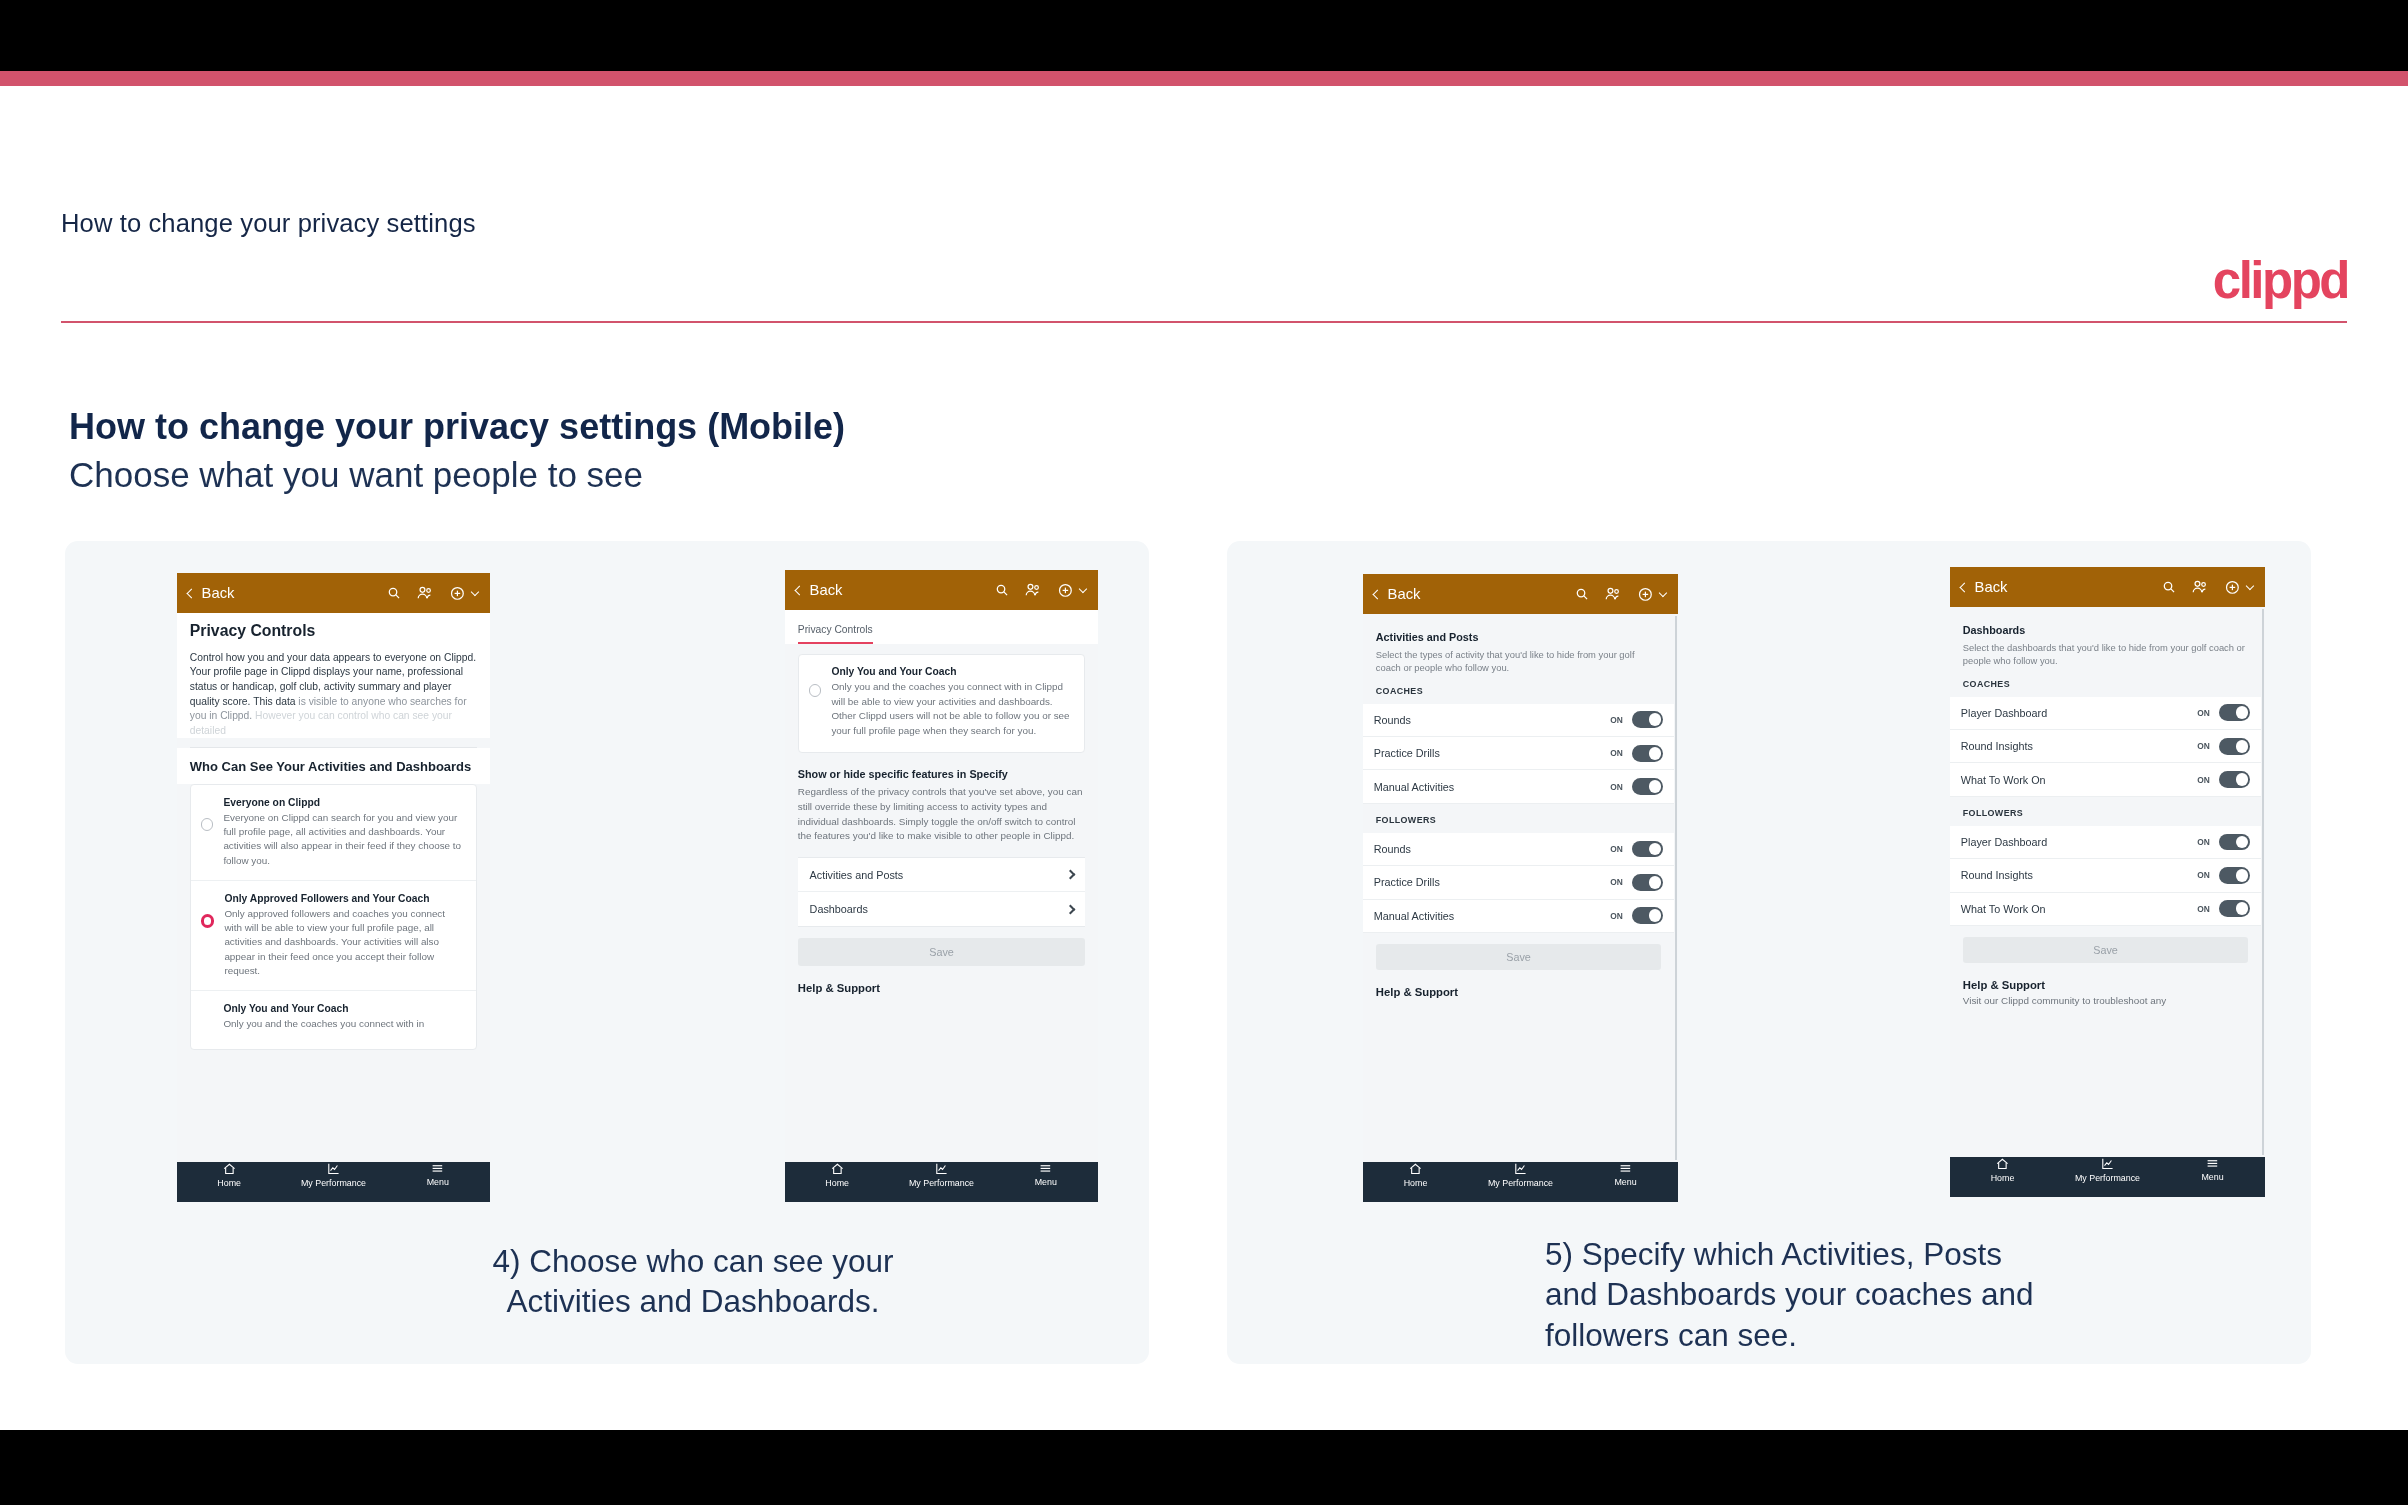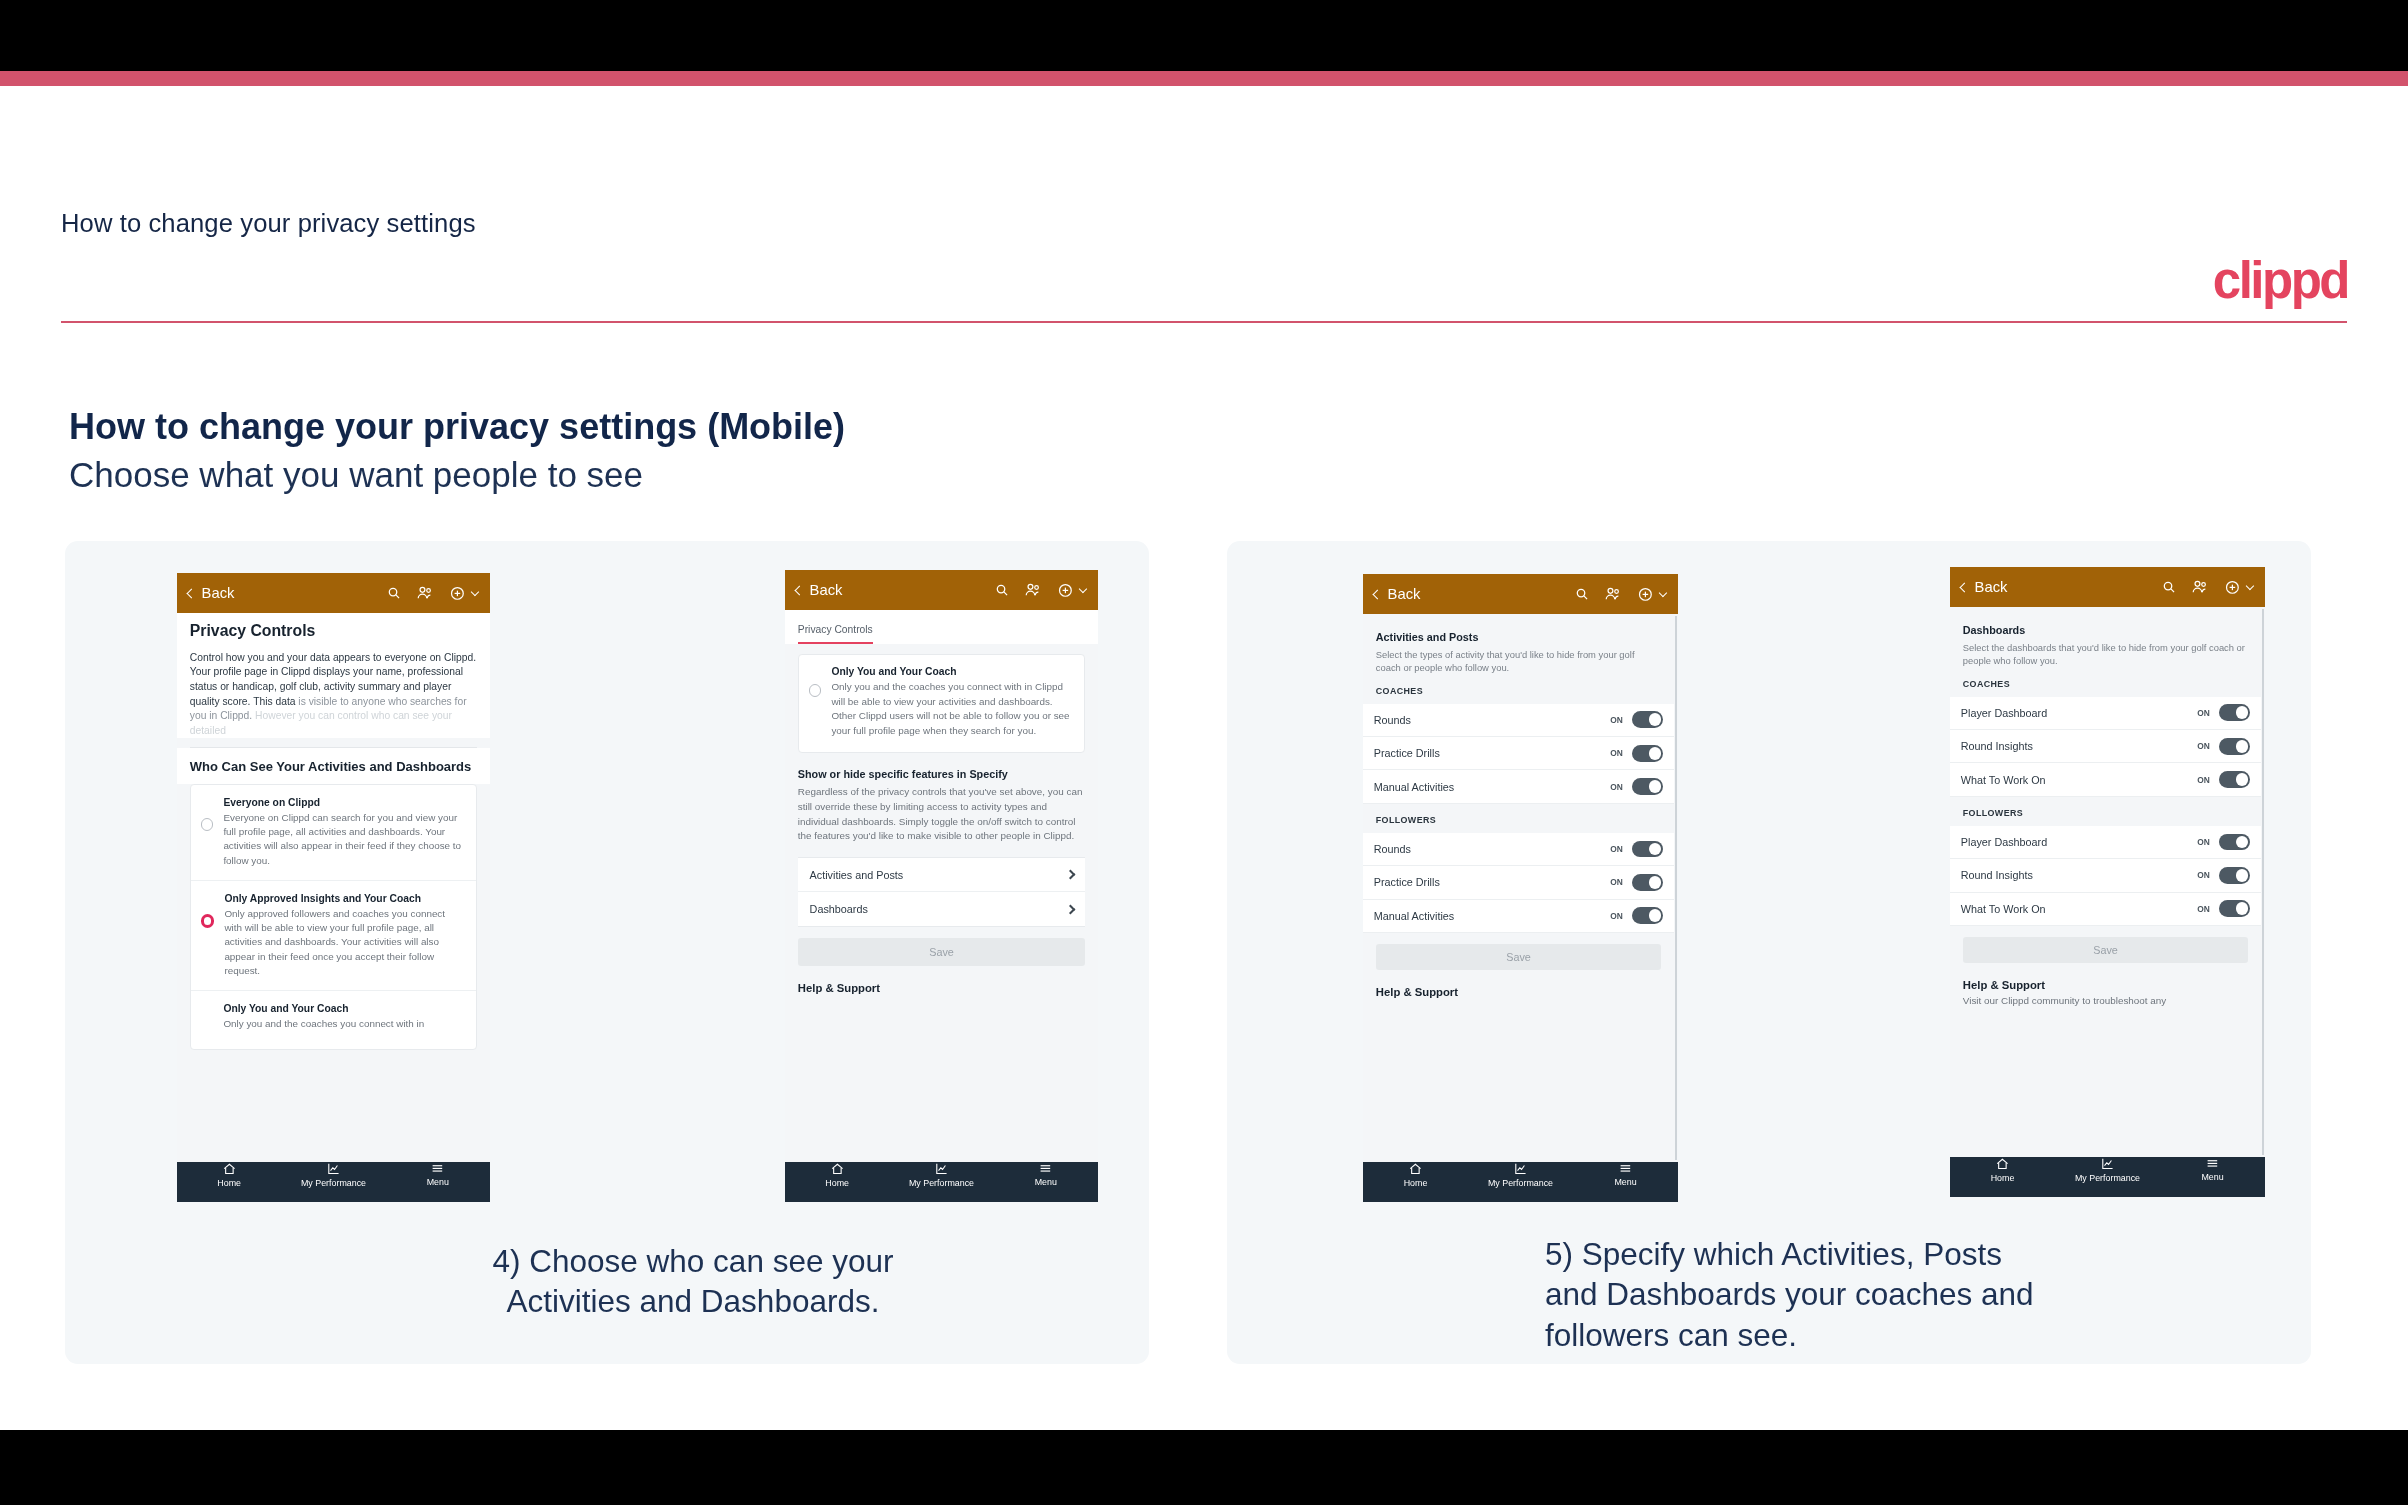--- a/index.html
+++ b/index.html
@@ -229,21 +229,21 @@
           <div class="radio-row">
             <span class="radio-dot"></span>
             <div class="radio-txt">
               <h4>Everyone on Clippd</h4>
               <p>Everyone on Clippd can search for you and view your full profile page, all activities and dashboards. Your activities will also appear in their feed if they choose to follow you.</p>
             </div>
           </div>
           <div class="radio-row">
             <span class="radio-dot sel"></span>
             <div class="radio-txt">
-              <h4>Only Approved Insights and Your Coach</h4>
+              <h4>Only Approved Followers and Your Coach</h4>
               <p>Only approved followers and coaches you connect with will be able to view your full profile page, all activities and dashboards. Your activities will also appear in their feed once you accept their follow request.</p>
             </div>
           </div>
           <div class="radio-row">
             <span class="radio-dot" style="visibility:hidden"></span>
             <div class="radio-txt">
               <h4>Only You and Your Coach</h4>
               <p>Only you and the coaches you connect with in</p>
             </div>
           </div>

